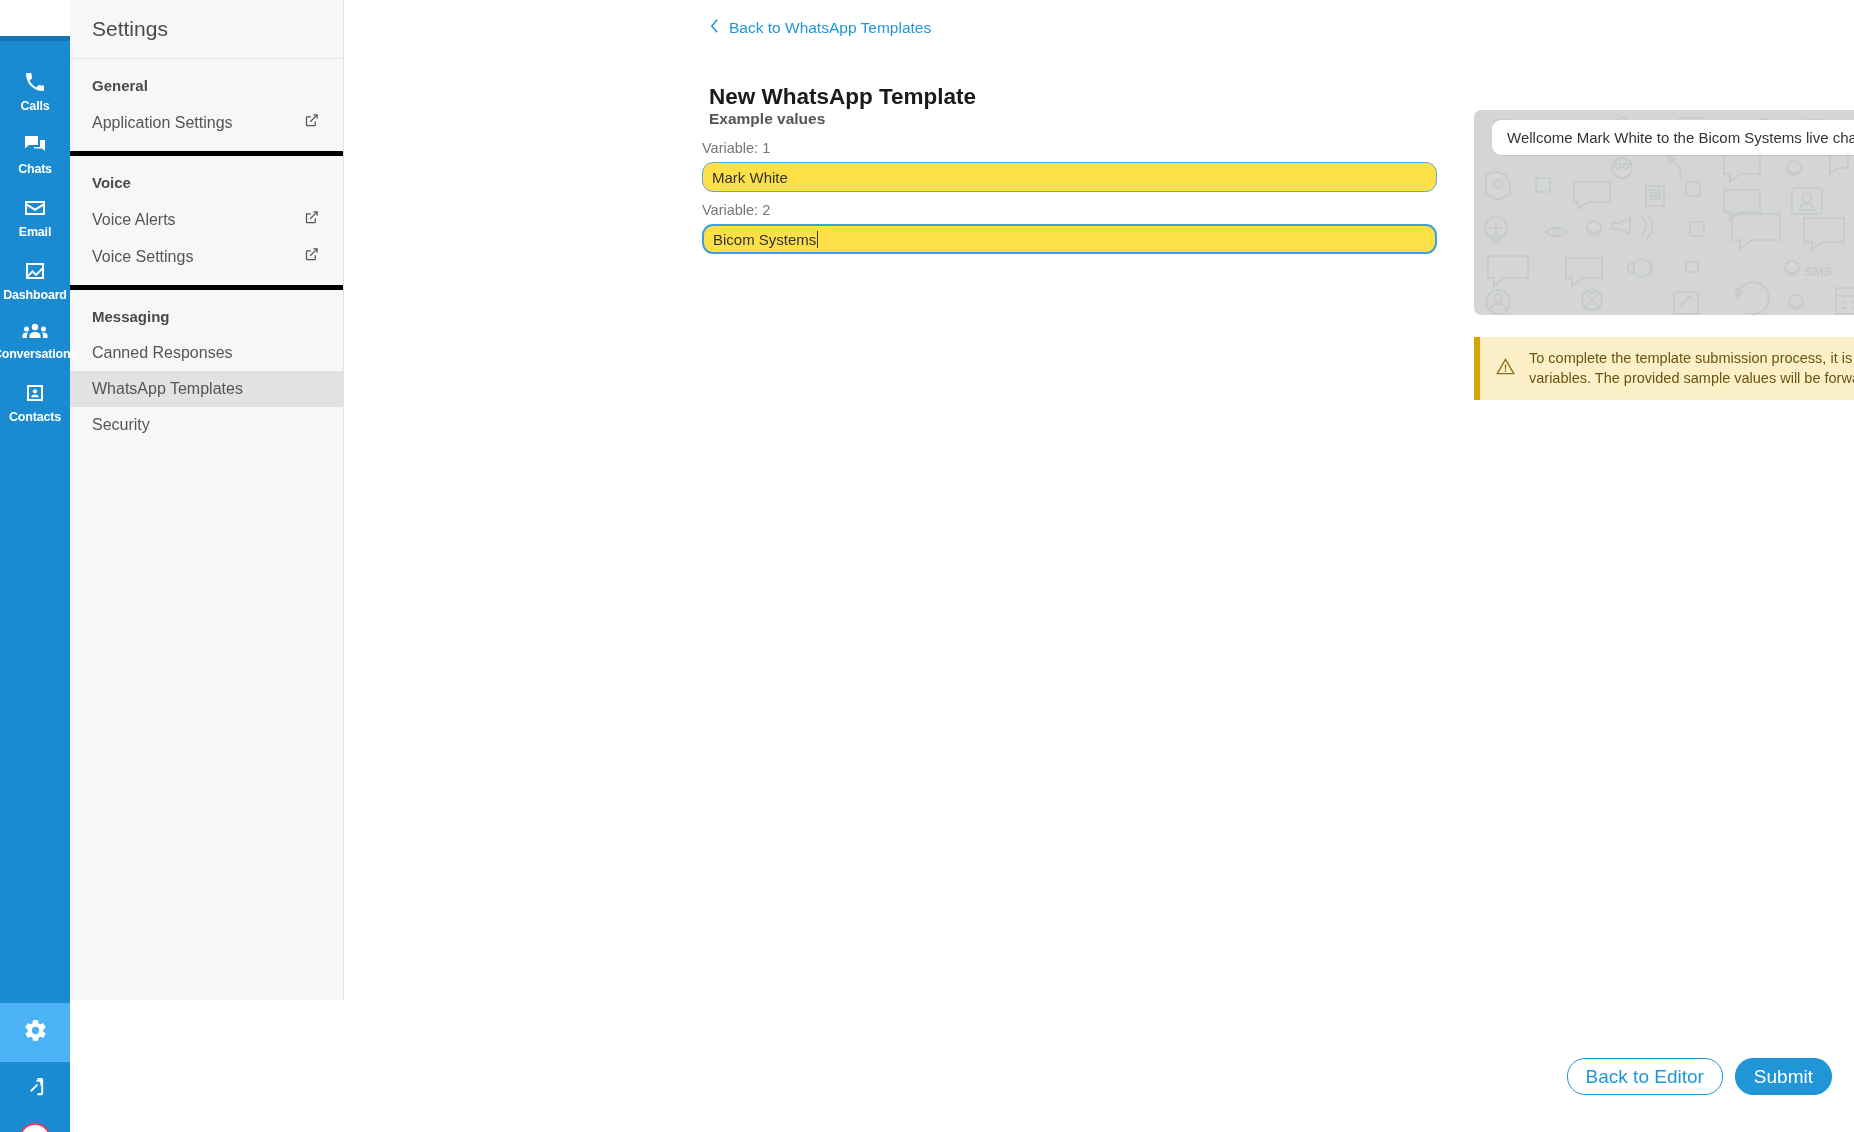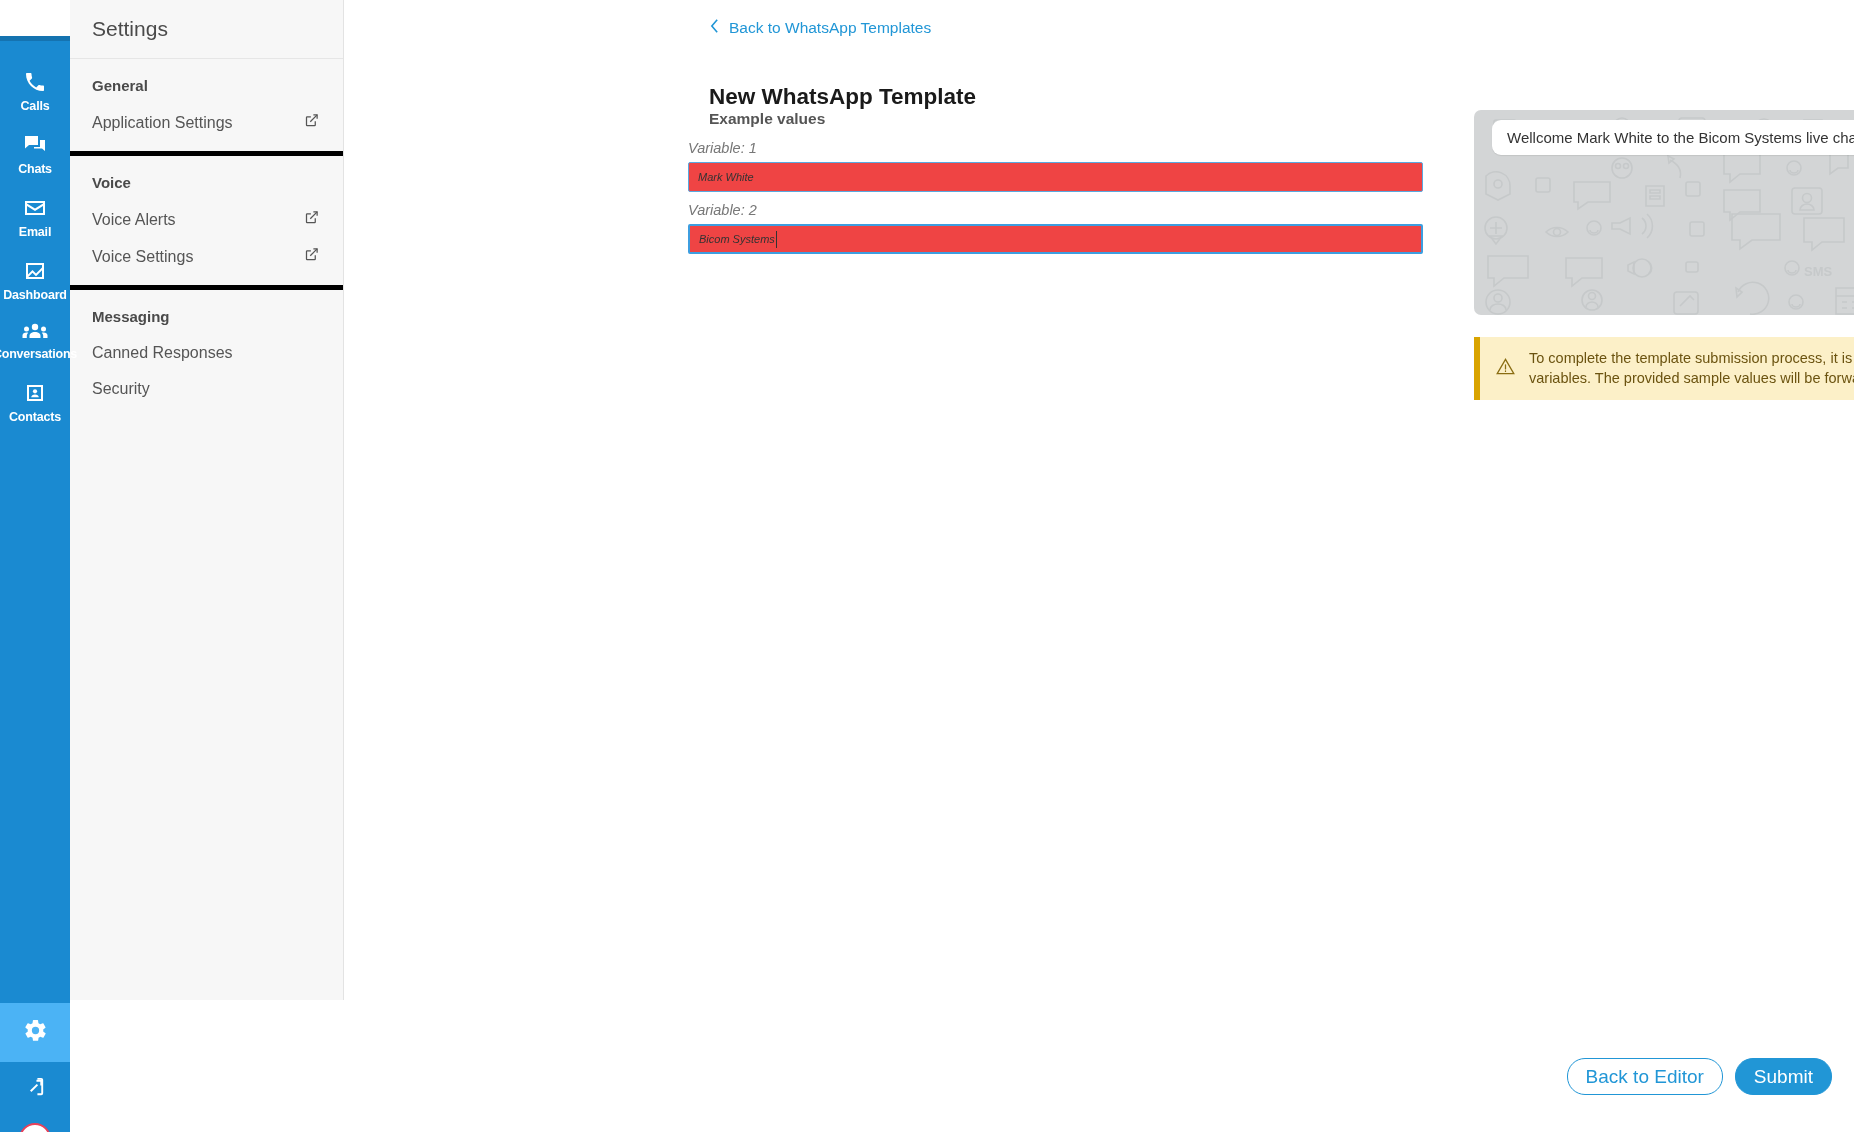--- a/index.html
+++ b/index.html
@@ -102,29 +102,29 @@
   }
   .back-link .chev { display: block; }
   .page-title {
     position: absolute; left: 365px; top: 84px;
     font-size: 22.5px; font-weight: 700; color: #1a1a1a;
   }
   .section-label {
     position: absolute; left: 365px; top: 110px;
     font-size: 15.5px; font-weight: 700; color: #555555;
   }
-  .field-block { position: absolute; left: 344px; width: 735px; font-style: italic; }
+  .field-block { position: absolute; left: 358px; width: 735px; }
   .field-label {
     font-size: 14.5px; color: #777777; margin-bottom: 6px;
   }
   .field-input {
     width: 735px; height: 30px;
-    border: 1.5px solid #5aa9e0; border-radius: 2px;
-    background: #ef4444;
-    font-size: 11px; color: #333333;
+    border: 1.5px solid #5aa9e0; border-radius: 11px;
+    background: #fde047;
+    font-size: 15px; color: #333333;
     padding: 0 9px;
     display: flex; align-items: center;
     font-family: "Liberation Sans", sans-serif;
   }
   .field-input.focused { border: 2px solid #3d9ee0; }
   .caret {
     display: inline-block; width: 1px; height: 17px;
     background: #333333; margin-left: 1px;
   }
 
@@ -319,20 +319,23 @@
               <path d="M10 14L21 3"></path>
             </svg>
         </span>
       </div>
     </div>
 
     <div class="settings-group">
       <div class="group-heading">Messaging</div>
       <div class="settings-row">
         <span>Canned Responses</span>
+      </div>
+      <div class="settings-row active">
+        <span>WhatsApp Templates</span>
       </div>
       <div class="settings-row">
         <span>Security</span>
       </div>
     </div>
   </div>
 
   <div class="main">
 
     <div class="back-link">

